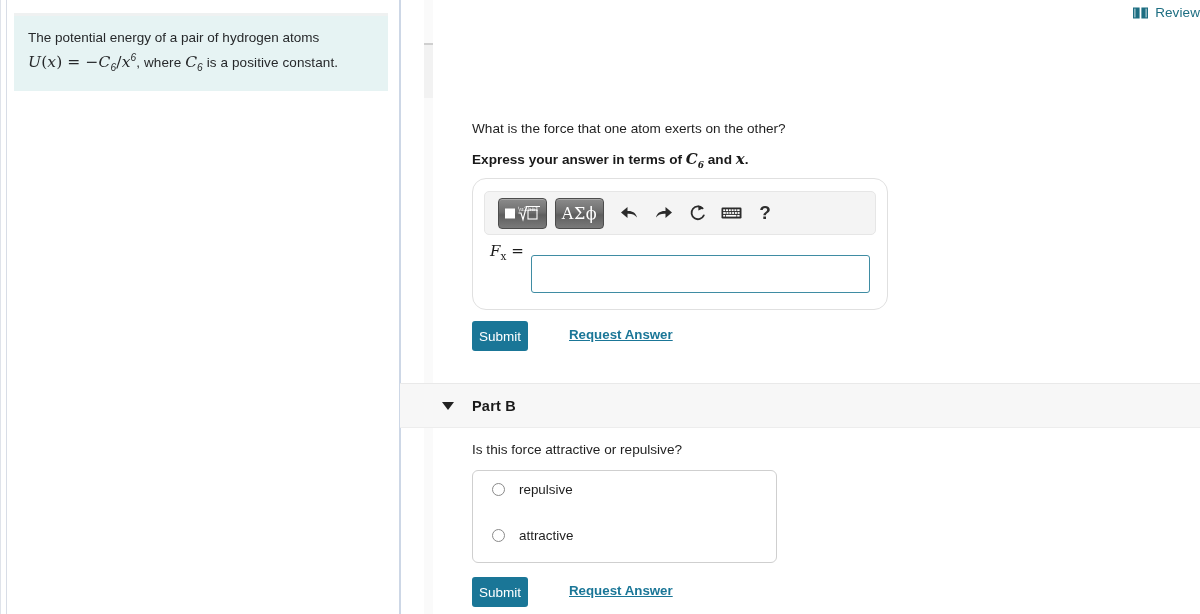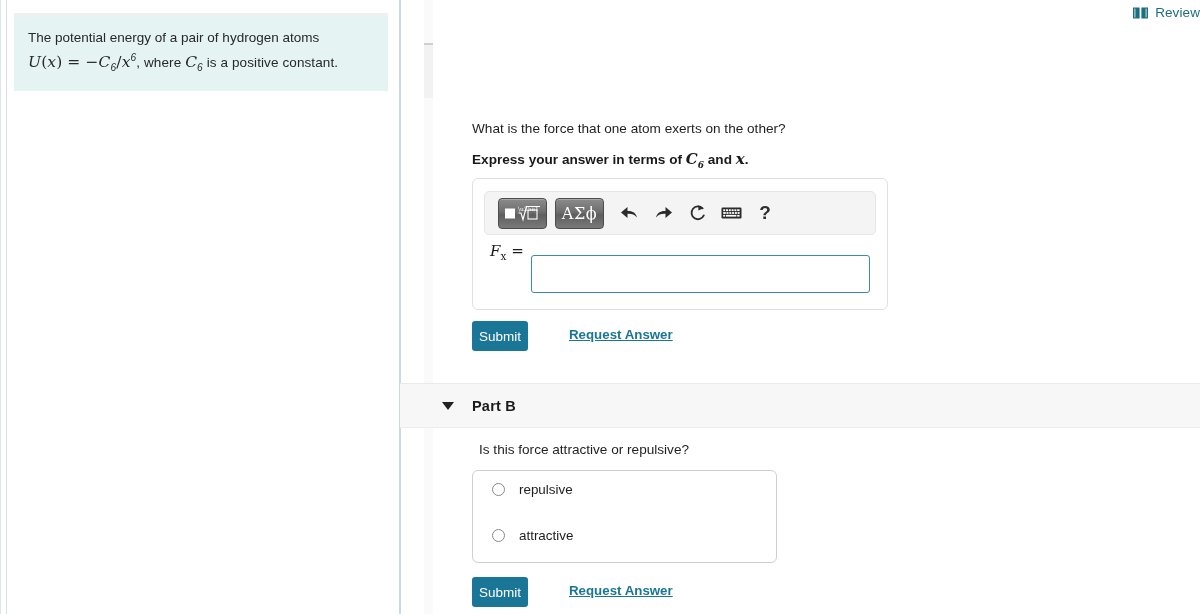--- a/index.html
+++ b/index.html
@@ -82,21 +82,21 @@
     border-top:8px solid #222;
   }
   .part-title { font-size:14.5px; font-weight:bold; color:#1a1a1a; letter-spacing:.2px; }
 
   .q-text { position:absolute; font-size:13.6px; color:#1f1f1f; }
   .q-bold { position:absolute; font-size:13.6px; color:#1a1a1a; font-weight:bold; }
 
   
   .answer-box {
     position:absolute;
-    border:1px solid #e0e0e0; border-radius:6px;
+    border:1px solid #e0e0e0; border-radius:14px;
     background:#fff;
     padding-left:23px;
   }
   .mj-toolbar {
     position:absolute; left:11px; top:12px;
     width:calc(100% - 22px); height:44px;
     background:#f4f4f4; border:1px solid #e6e6e6; border-radius:5px;
     display:flex; align-items:center; padding-left:13px; gap:0px;
   }
   .tb-btn {
@@ -271,21 +271,21 @@
     </div>
 
     <button class="btn-submit" style="left:39px; top:321px;">Submit</button>
     <span class="link-request" style="left:136px; top:327px;">Request Answer</span>
 
     <div class="part-header" style="top:383px;">
       <span class="caret"></span>
       <span class="part-title">Part B</span>
     </div>
 
-    <div class="q-text" style="left:46px; top:442px;">Is this force attractive or repulsive?</div>
+    <div class="q-text" style="left:39px; top:442px;">Is this force attractive or repulsive?</div>
 
     <div class="choice-box" style="left:39px; top:470px; width:305px; height:93px;">
       <div class="choice-row">
         <span class="radio"></span>
         <span class="choice-label">repulsive</span>
       </div>
       <div class="choice-row" style="margin-top:9px;">
         <span class="radio"></span>
         <span class="choice-label">attractive</span>
       </div>

